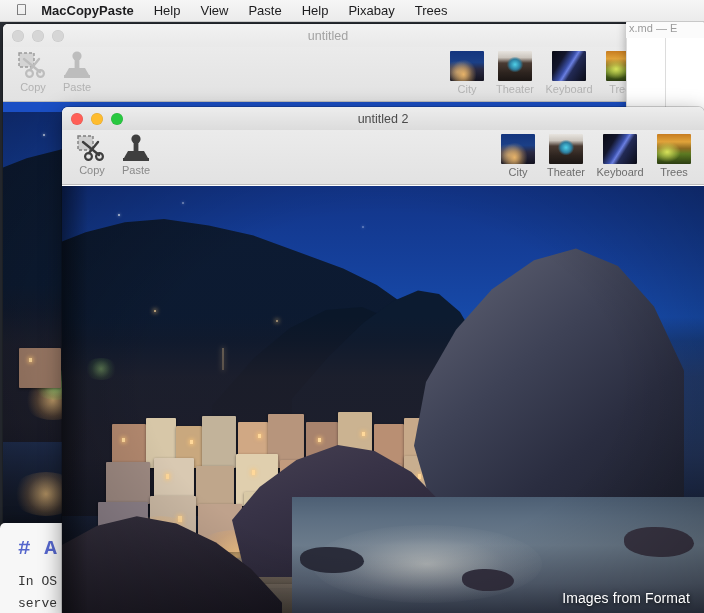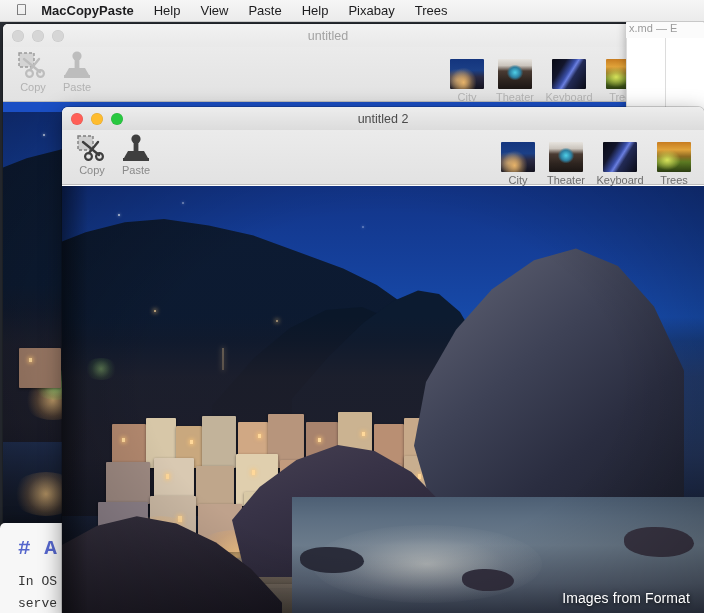--- a/index.html
+++ b/index.html
@@ -69,21 +69,21 @@
     display: flex; align-items: flex-start; position: relative;
   }
   .tool-btn {
     width: 44px; margin-top: 3px;
     display: flex; flex-direction: column; align-items: center;
   }
   .tool-btn:first-child { margin-left: 8px; }
   .tool-label { font-size: 11px; color: #8a8a8a; margin-top: 1px; }
   .tool-label.inactive { color: #b2b2b2; }
 
-  .thumbs { position: absolute; right: 6px; top: 12px; display: flex; }
+  .thumbs { position: absolute; right: 6px; top: 4px; display: flex; }
   .thumb-item { width: 48px; display: flex; flex-direction: column; align-items: center; }
   .thumb-img {
     width: 34px; height: 30px; border-radius: 1px;
     background: #222; overflow: hidden; position: relative;
   }
   .thumb-label { font-size: 11px; color: #6d6d6d; margin-top: 2px; white-space: nowrap; }
   .thumb-label.inactive { color: #b4b4b4; }
   .thumb-item.wide { width: 60px; }
 
   

